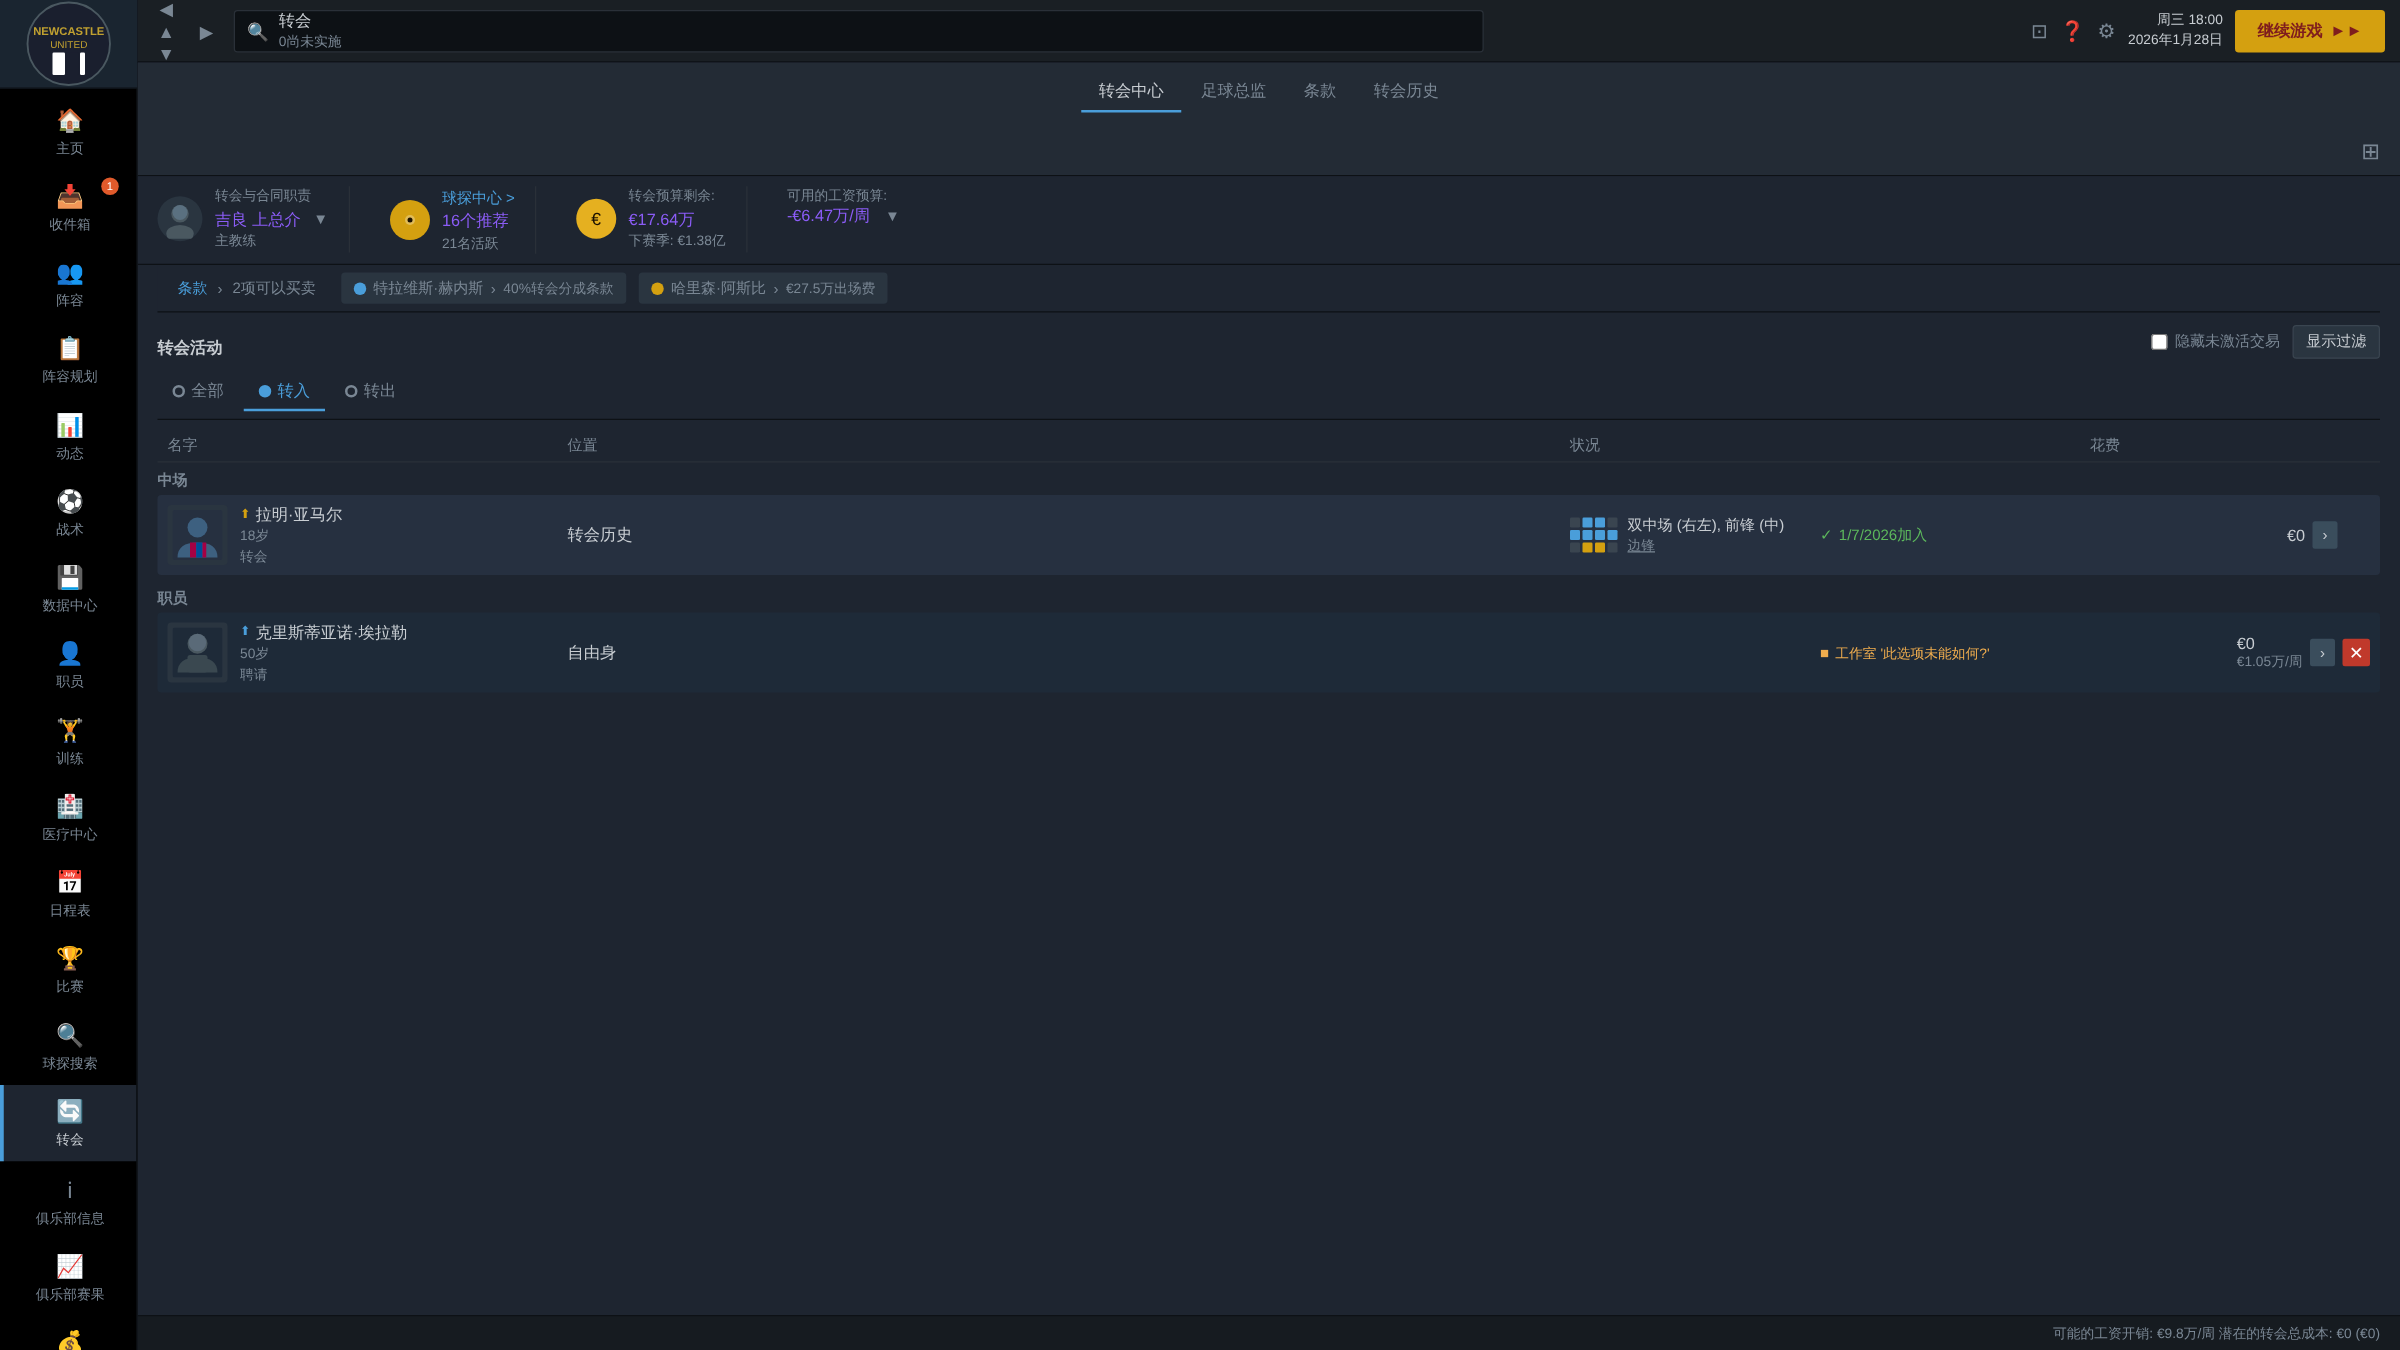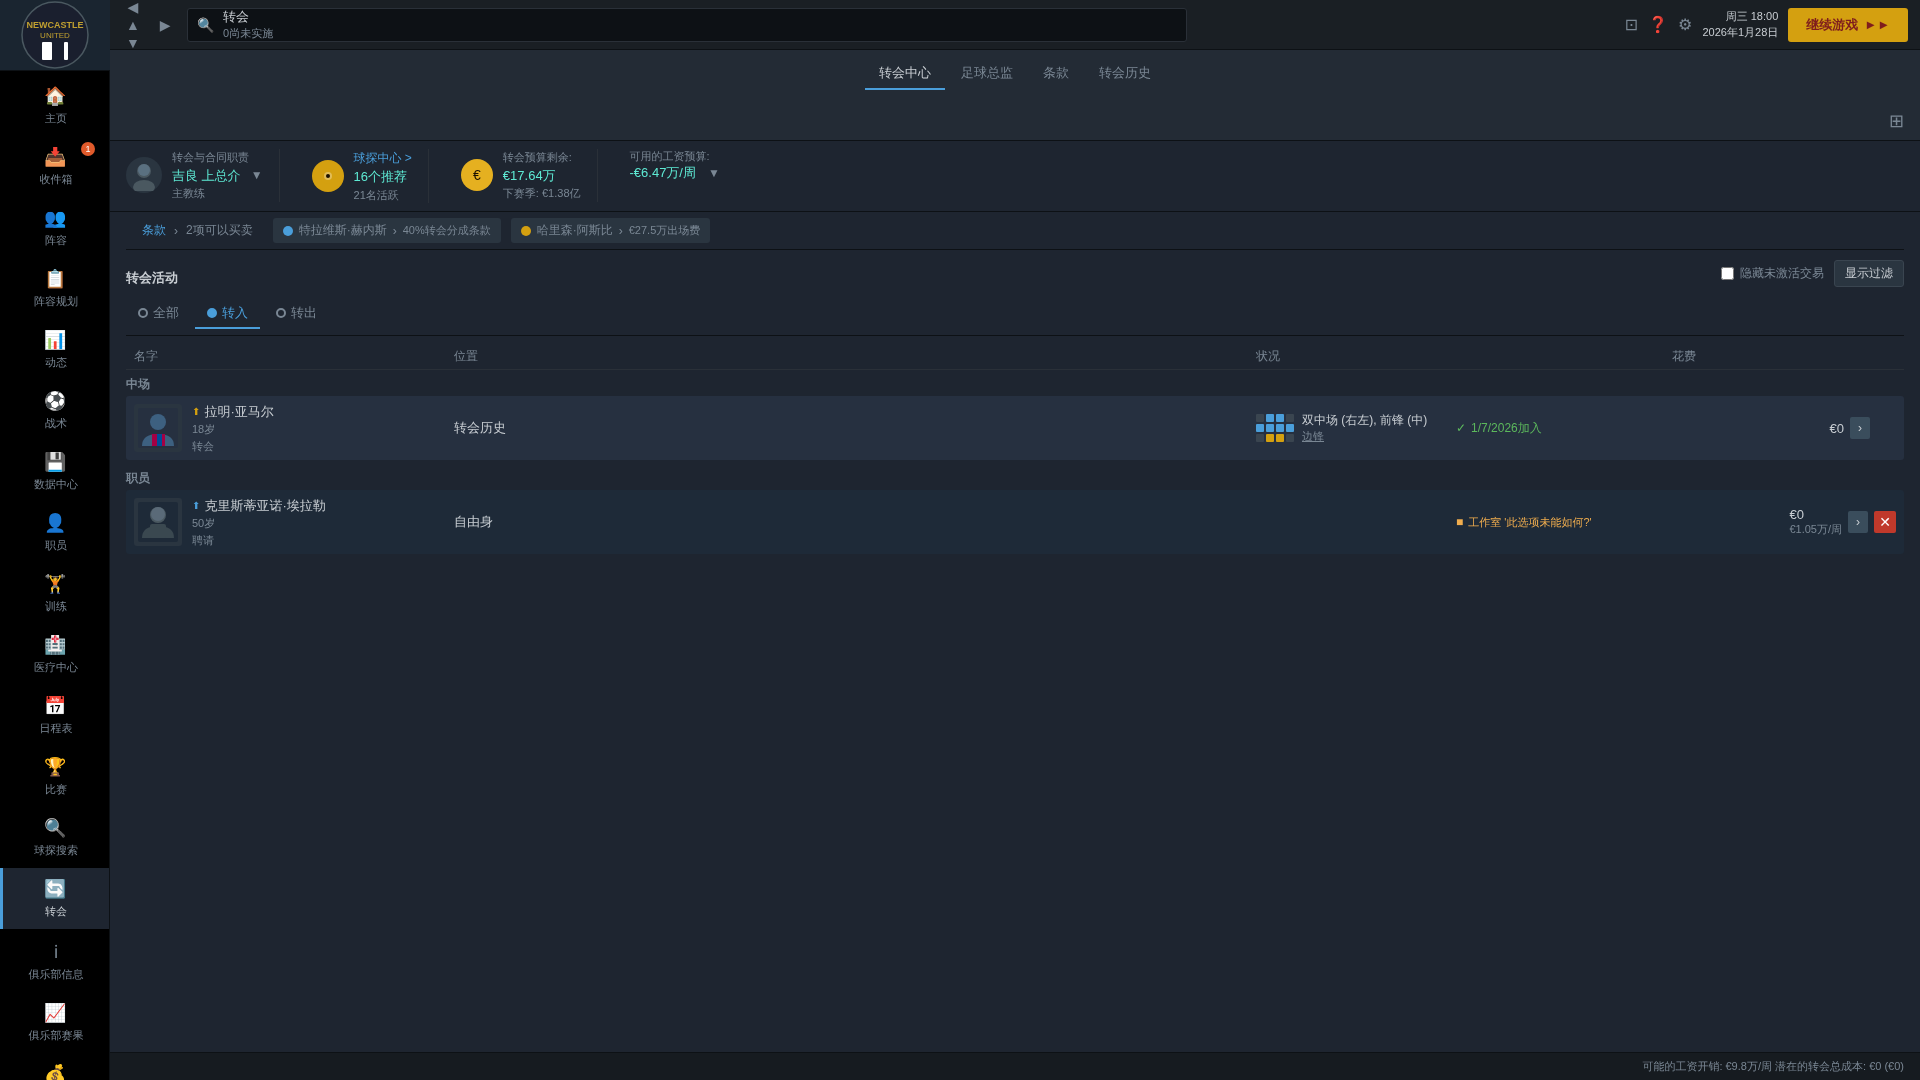--- a/index.html
+++ b/index.html
@@ -219,21 +219,21 @@
       height: 36px;
       background: #2a3540;
       border-radius: 50%;
       display: flex;
       align-items: center;
       justify-content: center;
       font-size: 16px;
     }
     .info-text { line-height: 1.5; }
     .info-label { font-size: 11px; color: #7a8794; }
-    .info-value { font-size: 13px; color: #5eead4; }
+    .info-value { font-size: 13px; color: #8b5cf6; }
     .info-sub { font-size: 11px; color: #7a8794; }
     .info-icon-orange {
       width: 32px;
       height: 32px;
       background: #d4a010;
       border-radius: 50%;
       display: flex;
       align-items: center;
       justify-content: center;
       font-size: 14px;

